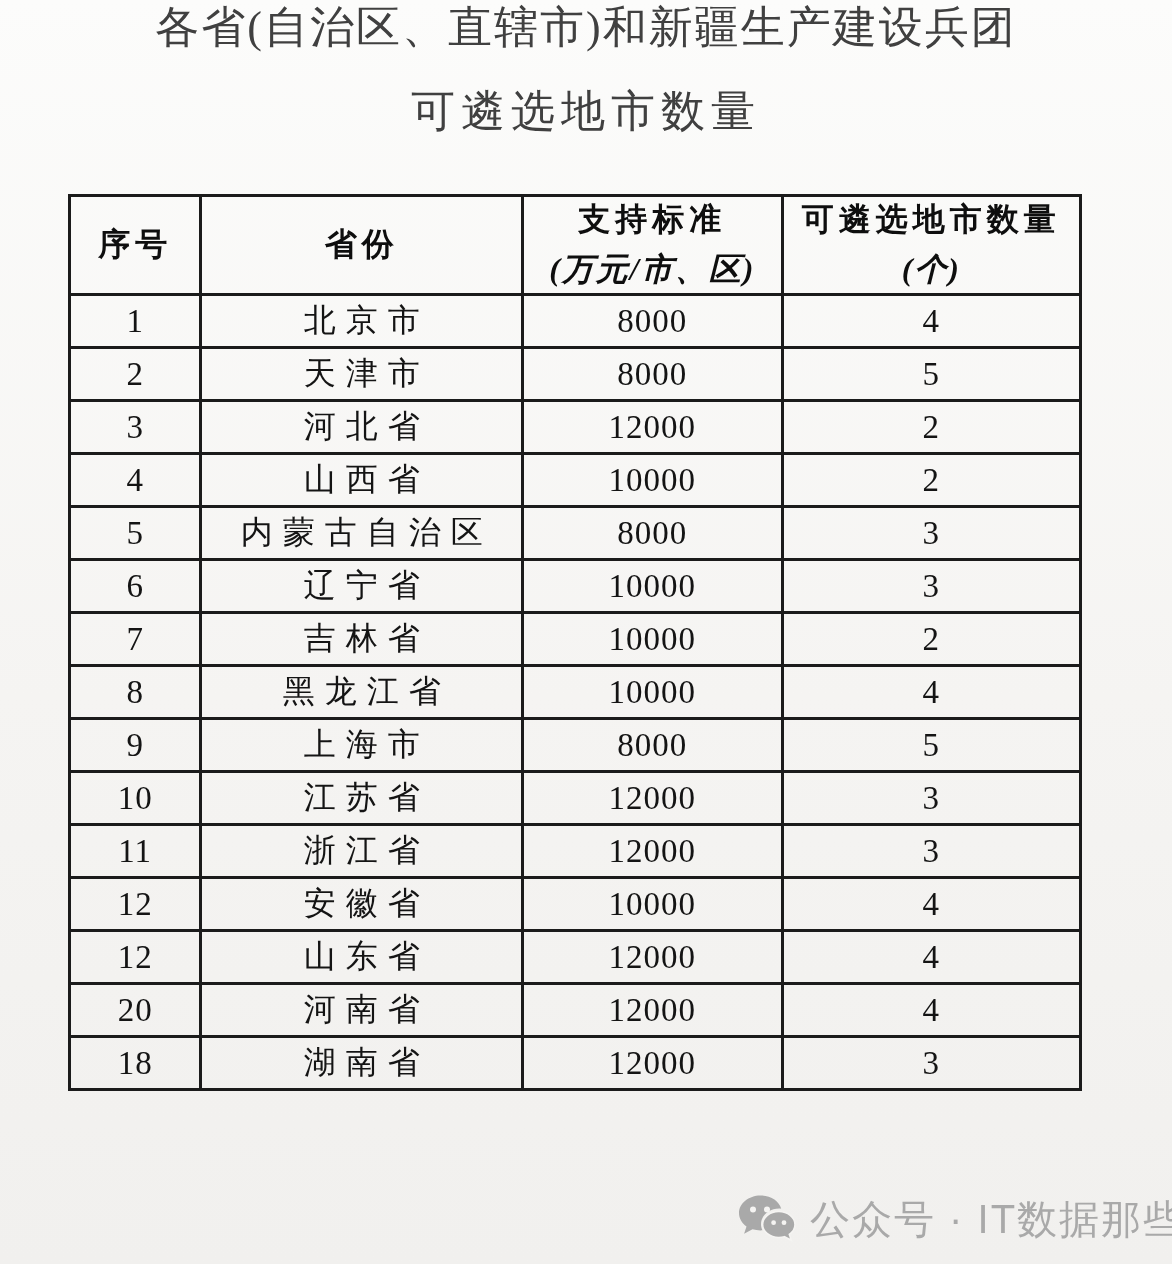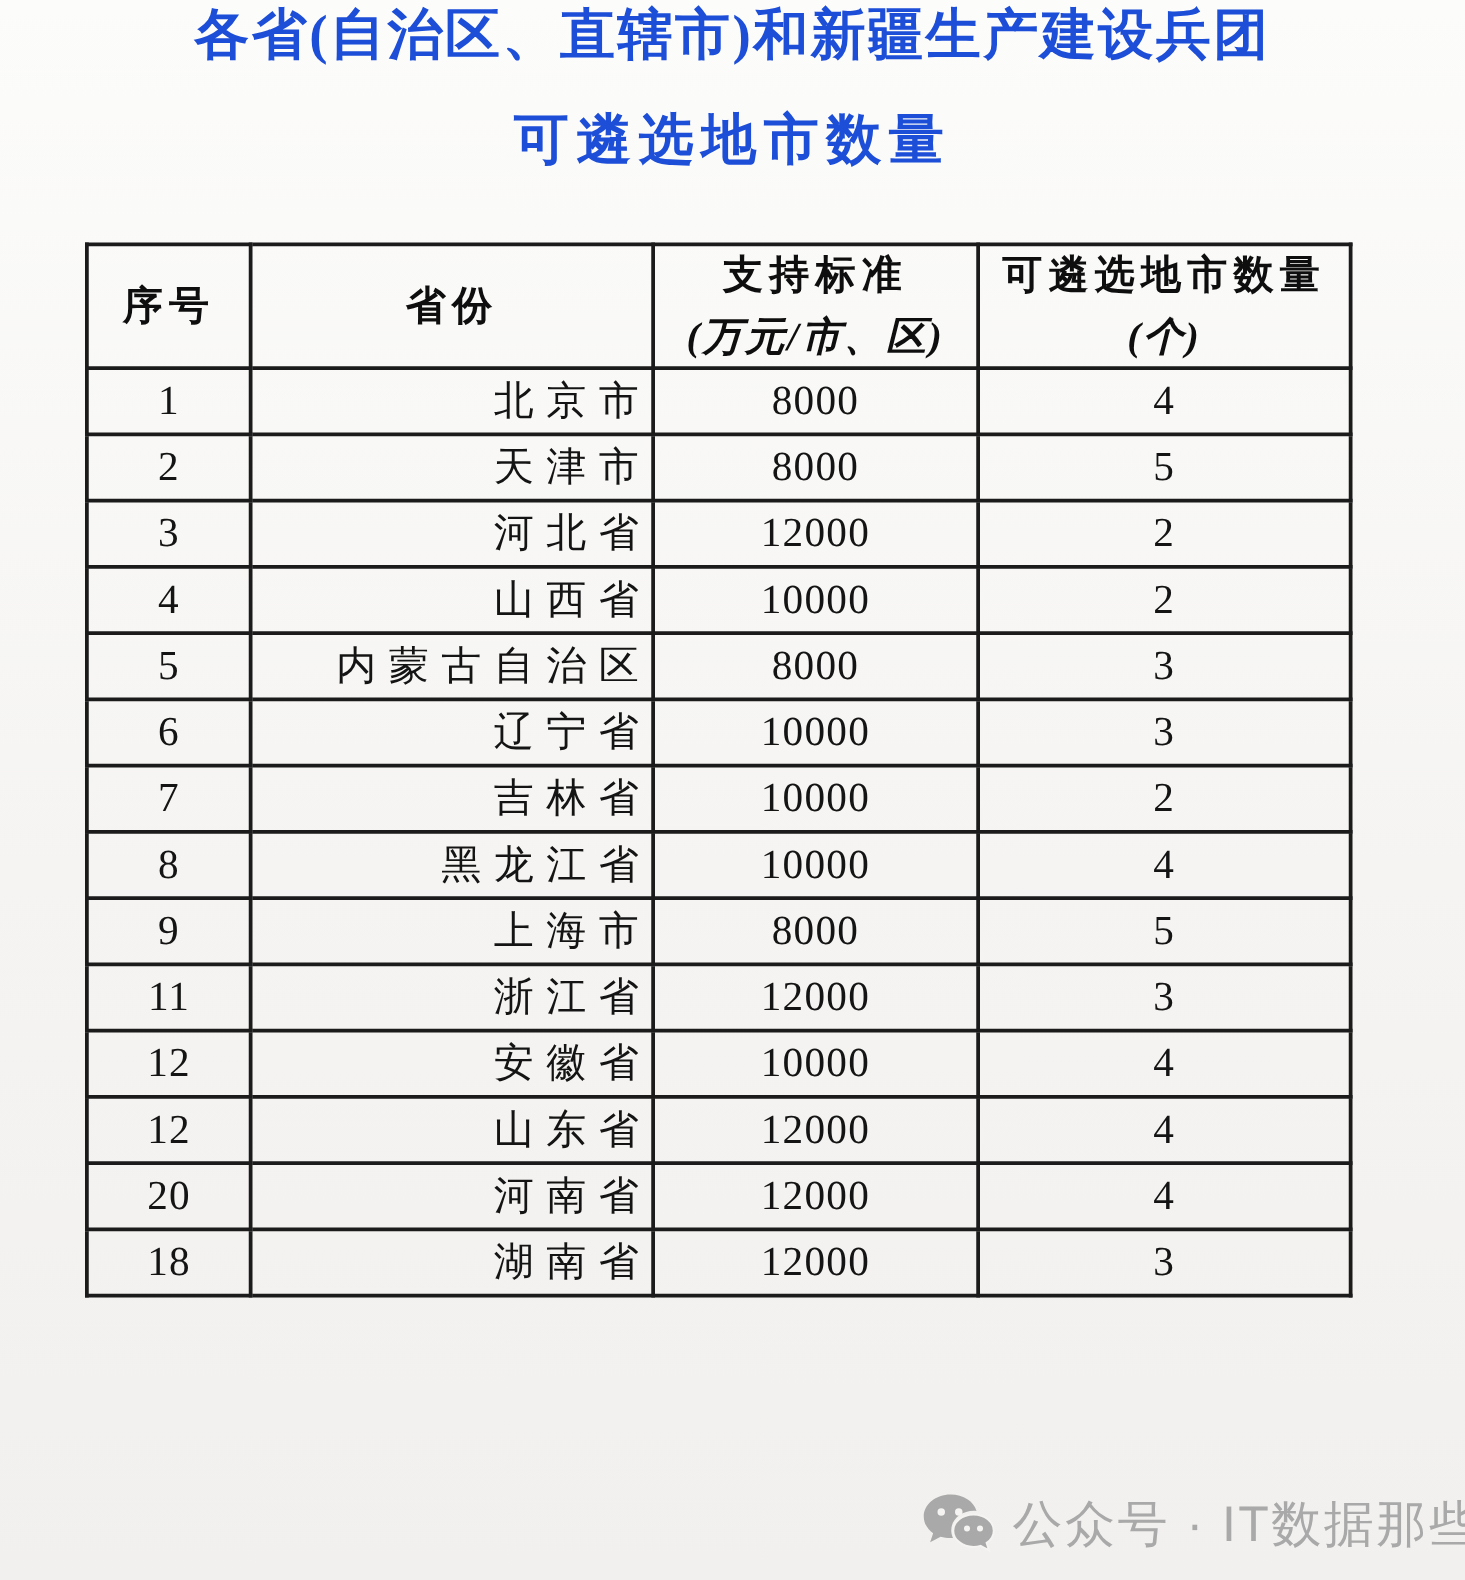--- a/index.html
+++ b/index.html
@@ -18,23 +18,23 @@
   .title-block {
     position: absolute;
     top: 6px;
     left: 0;
     width: 100%;
     text-align: center;
     z-index: 2;
   }
   .title-line {
     font-size: 44px;
-    font-weight: 700;
+    font-weight: 400;
     letter-spacing: 2px;
-    color: #1d4ed8;
+    color: #404040;
     line-height: 1.0;
   }
   .title-line.second {
     margin-top: 40px;
     letter-spacing: 6px;
   }
   table.quota-table {
     position: absolute;
     left: 68px;
     top: 194px;
@@ -68,21 +68,20 @@
     height: 50px;
     text-align: center;
     vertical-align: middle;
     padding: 0;
     font-size: 32px;
     background: transparent;
   }
   table.quota-table td.province {
     letter-spacing: 10px;
     text-indent: 10px;
-    text-align: right;
   }
   table.quota-table td.num {
     font-size: 33px;
     letter-spacing: 1px;
   }
   .watermark {
     position: absolute;
     left: 738px;
     top: 1192px;
     display: flex;
@@ -193,20 +192,26 @@
     <td class="num">10000</td>
     <td class="num">4</td>
   </tr>
       <tr>
     <td class="num">9</td>
     <td class="province">上海市</td>
     <td class="num">8000</td>
     <td class="num">5</td>
   </tr>
       <tr>
+    <td class="num">10</td>
+    <td class="province">江苏省</td>
+    <td class="num">12000</td>
+    <td class="num">3</td>
+  </tr>
+      <tr>
     <td class="num">11</td>
     <td class="province">浙江省</td>
     <td class="num">12000</td>
     <td class="num">3</td>
   </tr>
       <tr>
     <td class="num">12</td>
     <td class="province">安徽省</td>
     <td class="num">10000</td>
     <td class="num">4</td>

